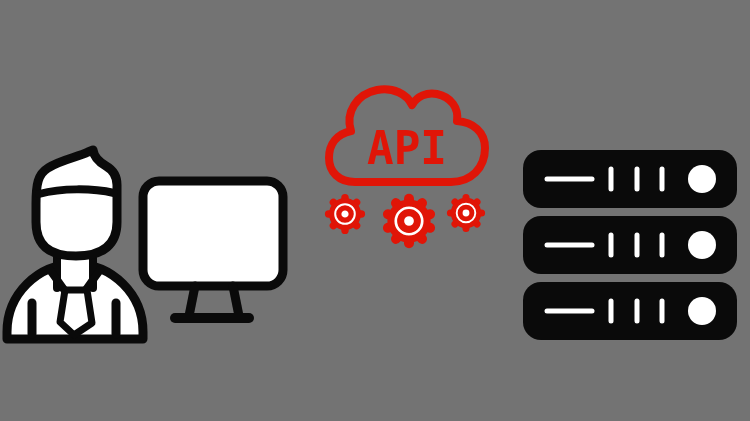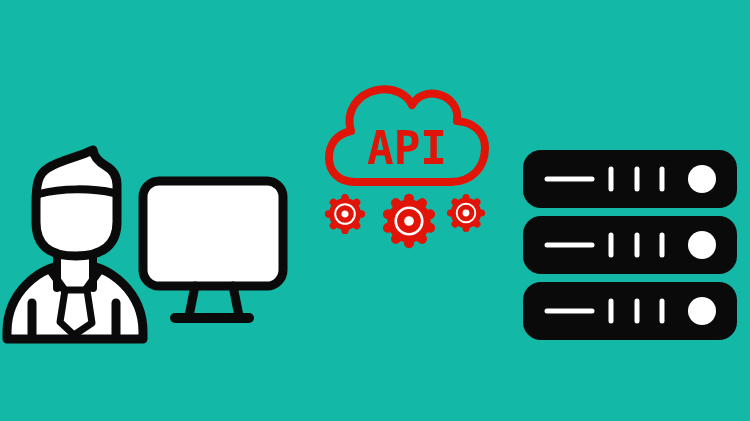--- a/index.html
+++ b/index.html
@@ -1,20 +1,20 @@
 <!DOCTYPE html>
 <html><head>
 <meta charset="utf-8">
 <style>
   html, body { margin: 0; padding: 0; background: #ffffff; }
   #canvas {
     position: relative;
     width: 750px;
     height: 421px;
-    background: #14b8a6;
+    background: #737373;
     overflow: hidden;
     font-family: "DejaVu Sans Mono", monospace;
   }
   .icon-layer { position: absolute; }
   #person-computer { left: 2px;   top: 140px; }
   #api-group      { left: 313px; top: 78px;  }
   #server-stack   { left: 521px; top: 148px; }
   svg { display: block; }
   .api-text {
     font-family: "DejaVu Sans Mono", monospace;

